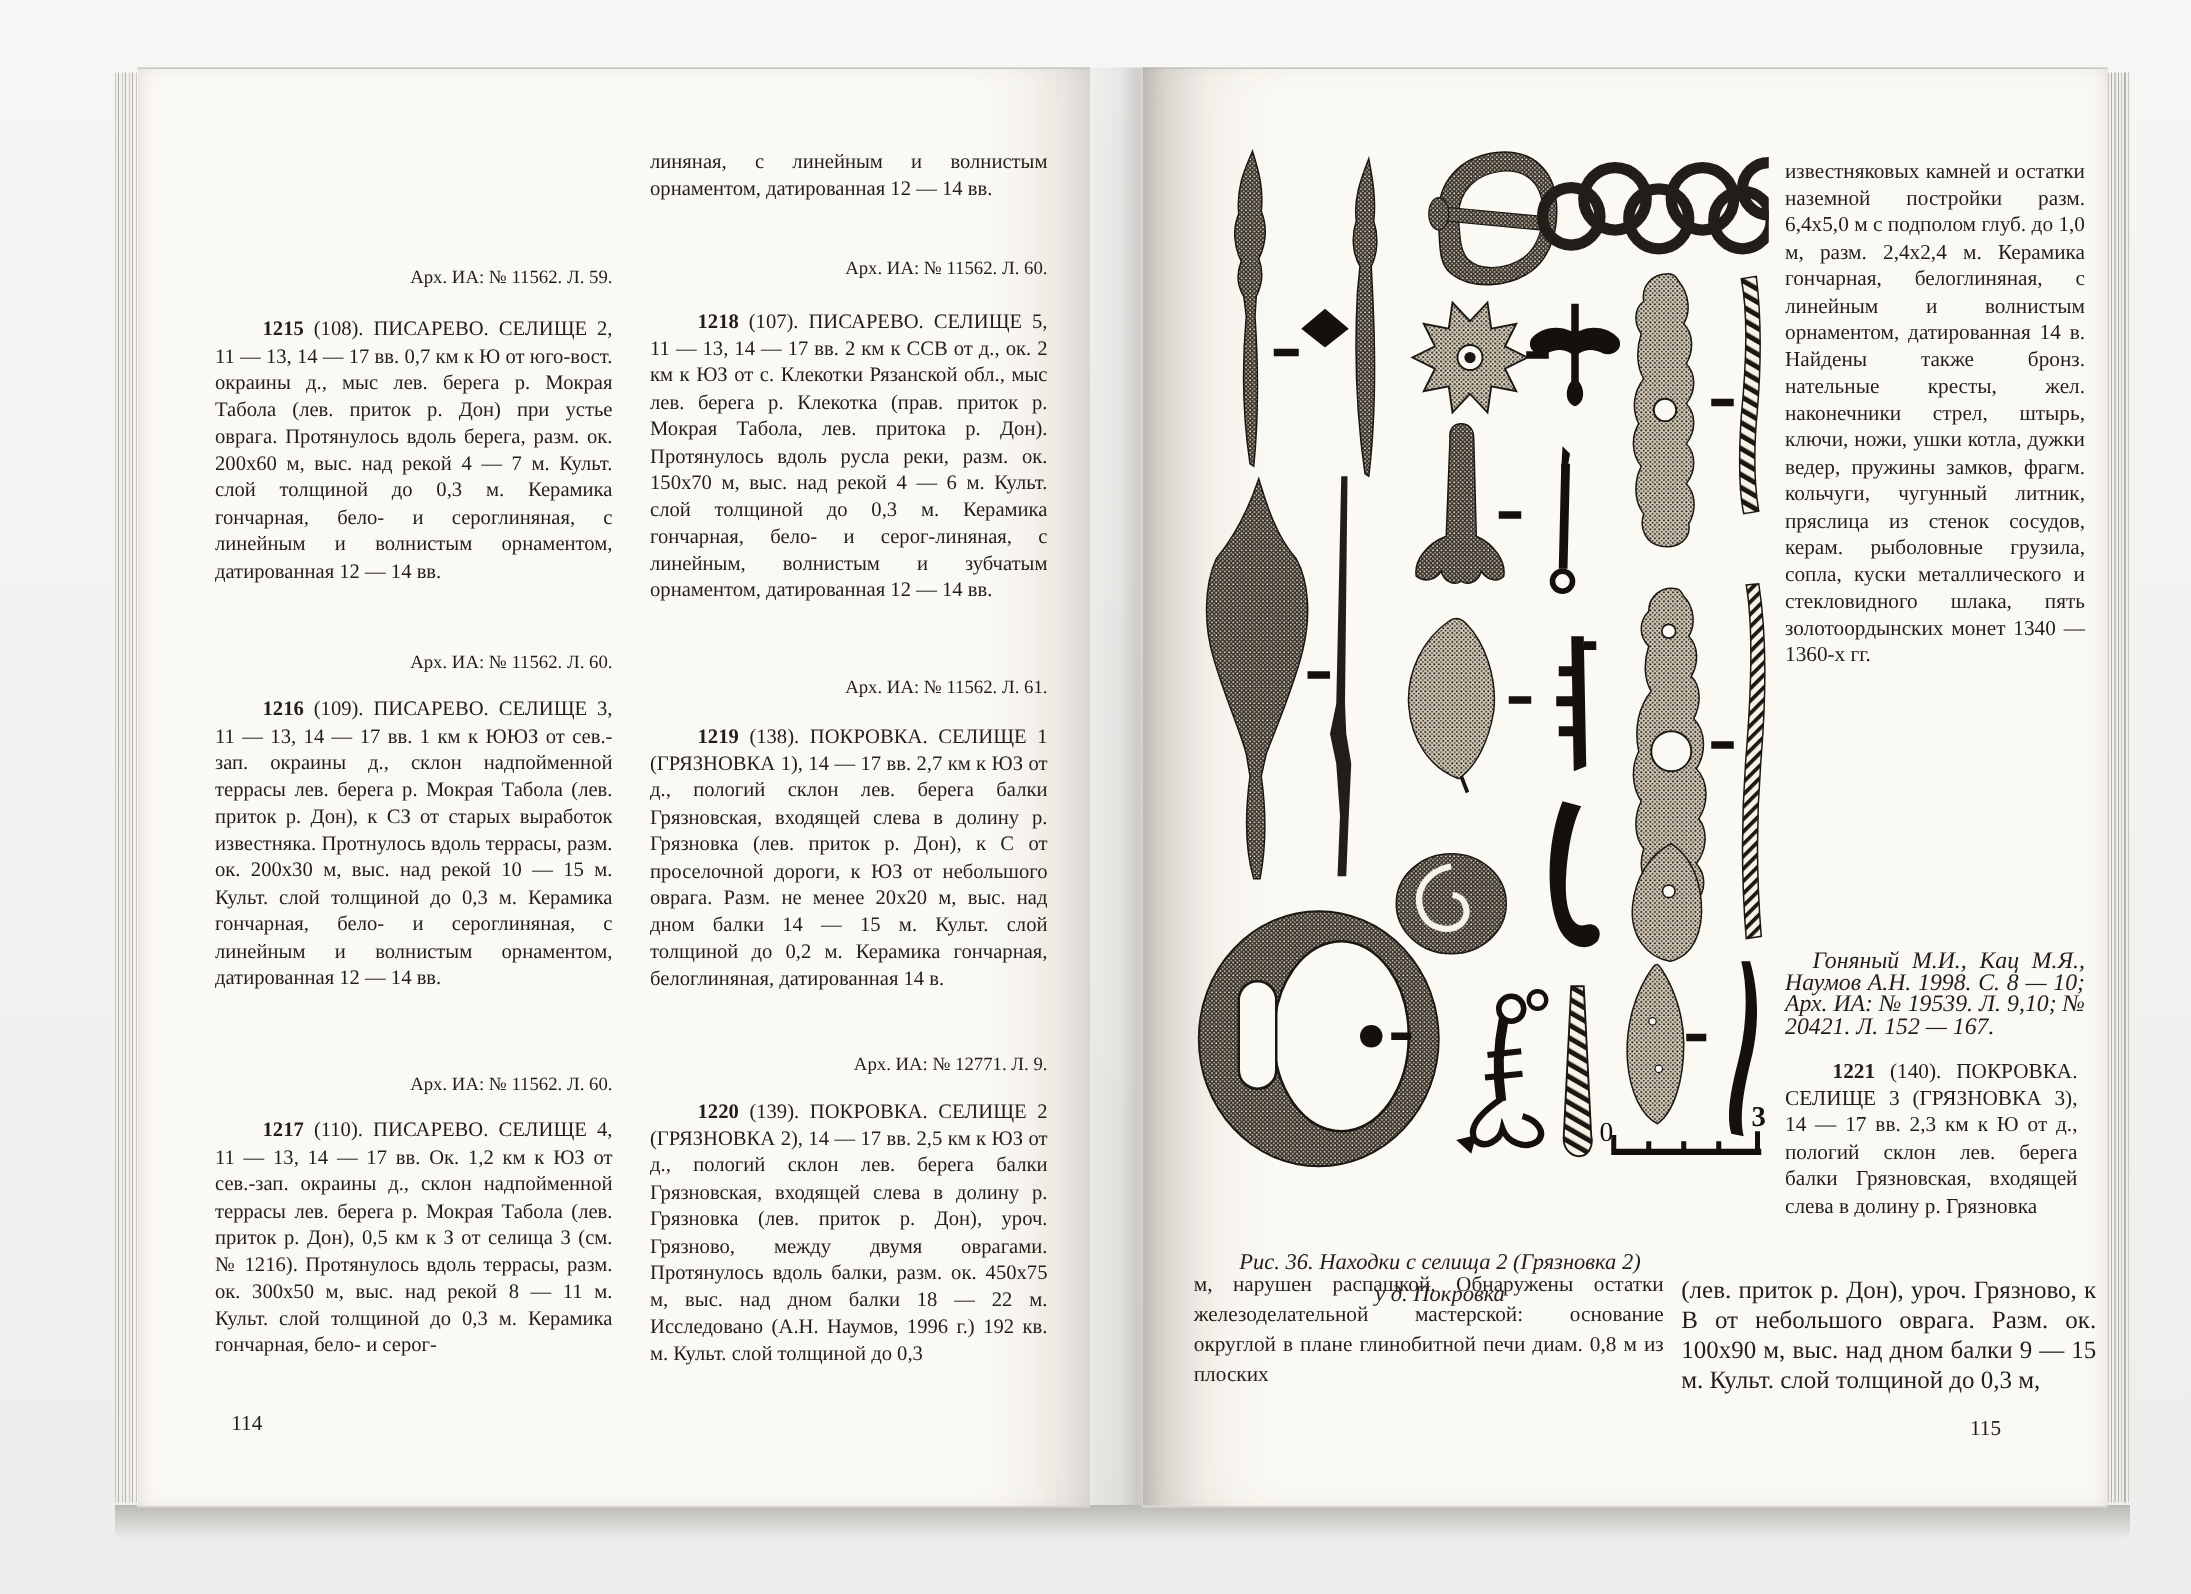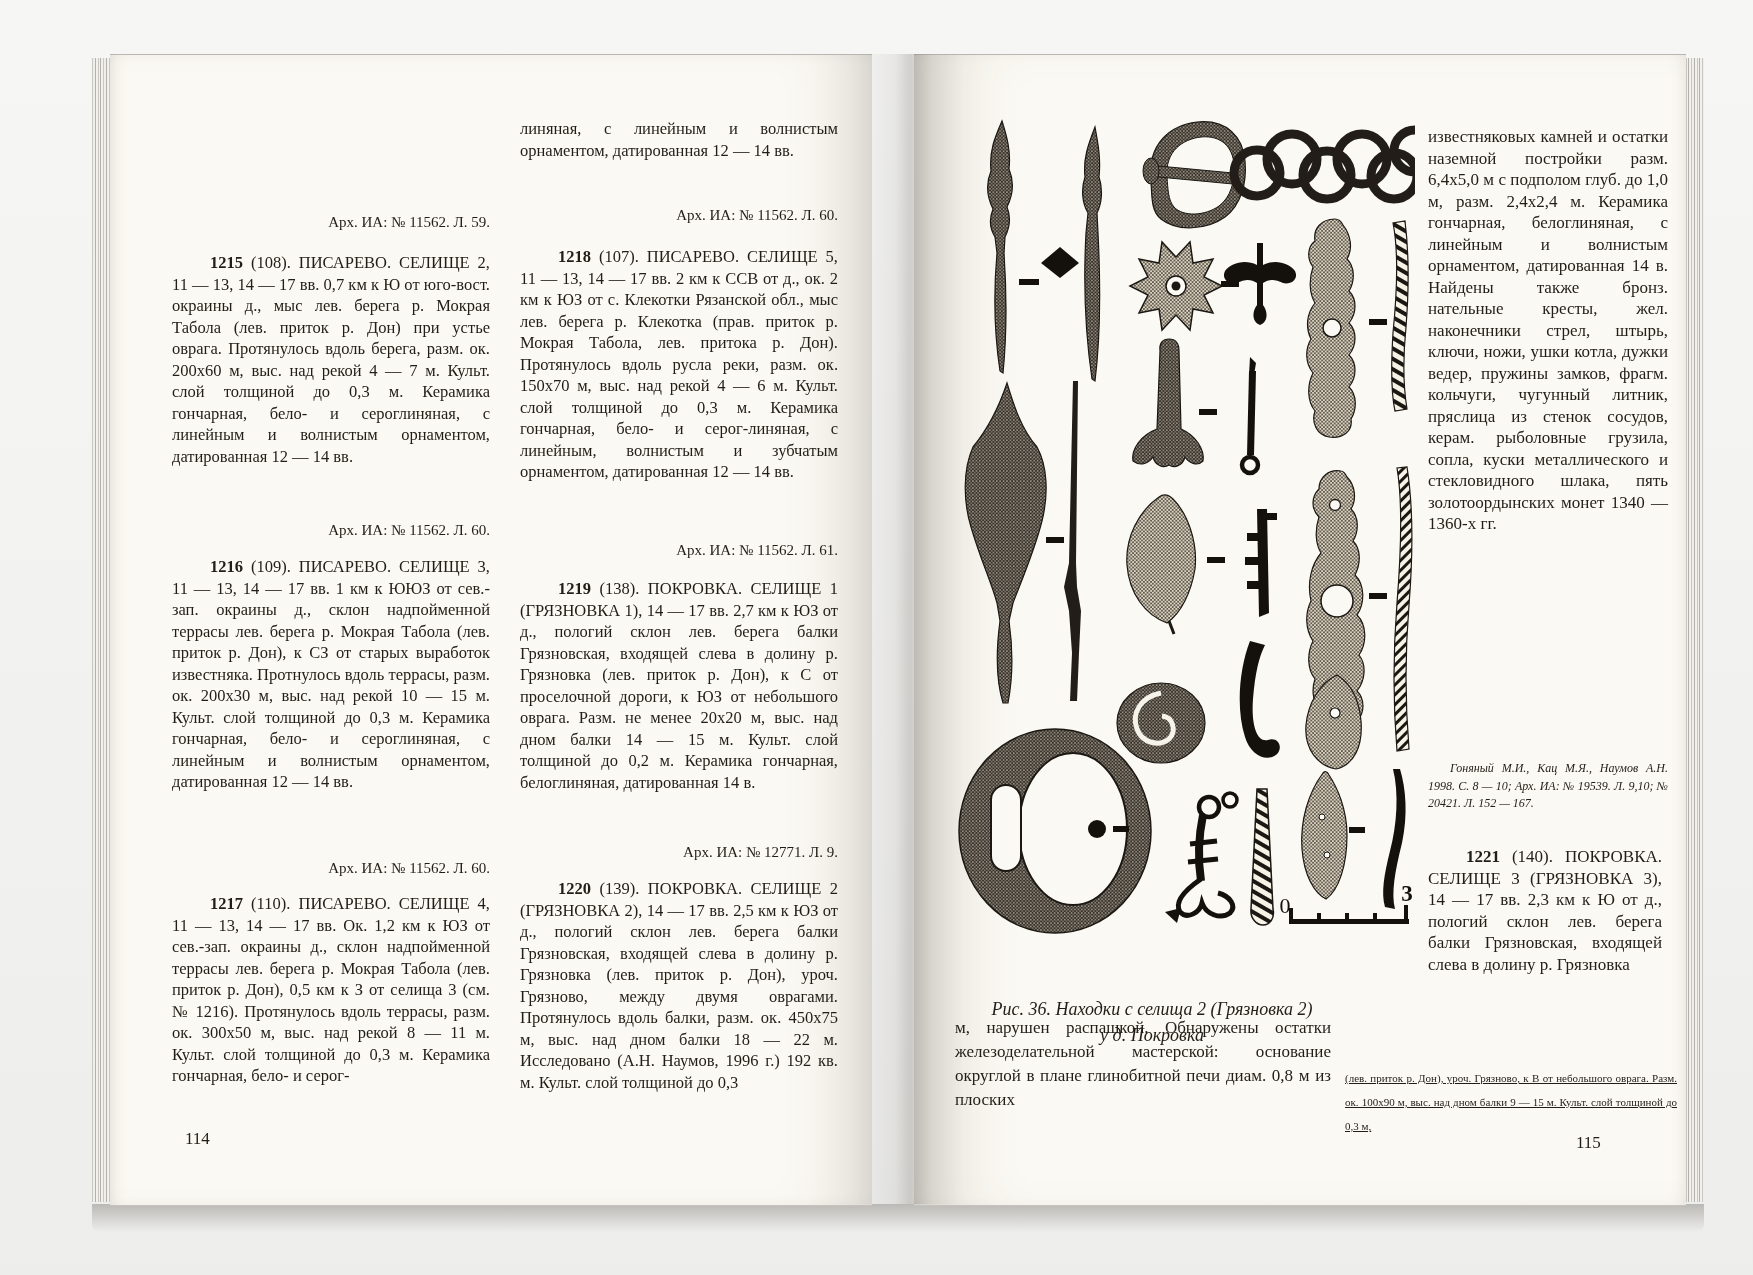--- a/index.html
+++ b/index.html
@@ -25,21 +25,21 @@
   .edges-left{left:0;}
   .edges-right{left:1594px;}
   .book-shadow{position:absolute;left:92px;top:1204px;width:1612px;height:28px;
     background:linear-gradient(180deg,rgba(70,64,56,.30),rgba(70,64,56,0));border-radius:0 0 8px 8px;}
   .blk{position:absolute;line-height:21.5px;font-size:16.5px;}
   .just{text-align:justify;}
   .entry{text-align:justify;text-indent:38px;}
   .entry b{font-weight:700;}
   .ref{text-align:right;font-size:15px;}
   .narrow{font-size:17px;line-height:21.5px;}
-  .cite{font-style:italic;font-size:12px;line-height:17.5px;text-align:justify;text-indent:22px;}
+  .cite{font-style:italic;font-size:19px;line-height:17.5px;text-align:justify;text-indent:22px;}
   .caption{font-style:italic;font-size:18px;line-height:26px;text-align:center;white-space:pre-line;margin-top:48px;}
   .pagenum{font-size:17px;}
   .figwrap{position:absolute;}
   svg{display:block;}
 </style>
 </head>
 <body>
 
 <div class="scan">
   <div class="book-shadow"></div>
@@ -205,16 +205,16 @@
       </svg>
     </div>
 
     <div class="blk just narrow" style="left:1336px;top:72px;width:240px;">известняковых камней и остатки наземной постройки разм. 6,4x5,0 м с подполом глуб. до 1,0 м, разм. 2,4x2,4 м. Керамика гончарная, белоглиняная, с линейным и волнистым орнаментом, датированная 14 в. Найдены также бронз. нательные кресты, жел. наконечники стрел, штырь, ключи, ножи, ушки котла, дужки ведер, пружины замков, фрагм. кольчуги, чугунный литник, пряслица из стенок сосудов, керам. рыболовные грузила, сопла, куски металлического и стекловидного шлака, пять золотоордынских монет 1340 — 1360-х гг.</div>
     <div class="blk cite" style="left:1336px;top:706px;width:240px;">Гоняный М.И., Кац М.Я., Наумов А.Н. 1998. С. 8 — 10; Арх. ИА: № 19539. Л. 9,10; № 20421. Л. 152 — 167.</div>
     <p class="blk entry narrow" style="left:1336px;top:792px;width:234px;margin:0;"><b>1221</b><span> (140). ПОКРОВКА. СЕЛИЩЕ 3 (ГРЯЗНОВКА 3), 14 — 17 вв. 2,3 км к Ю от д., пологий склон лев. берега балки Грязновская, входящей слева в долину р. Грязновка</span></p>
 
     <div class="blk caption" style="left:853px;top:894px;width:414px;">Рис. 36. Находки с селища 2 (Грязновка 2)
 у д. Покровка</div>
     <div class="blk just" style="left:863px;top:962px;width:376px;font-size:17px;line-height:24px;">м, нарушен распашкой. Обнаружены остатки железоделательной мастерской: основание округлой в плане глинобитной печи диам. 0,8 м из плоских</div>
-    <div class="blk just" style="left:1253px;top:1012px;width:332px;font-size:11px;line-height:24px;text-decoration:underline;">(лев. приток р. Дон), уроч. Грязново, к В от небольшого оврага. Разм. ок. 100x90 м, выс. над дном балки 9 — 15 м. Культ. слой толщиной до 0,3 м,</div>
+    <div class="blk just" style="left:1253px;top:966px;width:332px;font-size:20px;line-height:24px;">(лев. приток р. Дон), уроч. Грязново, к В от небольшого оврага. Разм. ок. 100x90 м, выс. над дном балки 9 — 15 м. Культ. слой толщиной до 0,3 м,</div>
     <div class="blk pagenum" style="left:1484px;top:1078px;">115</div>
   </div>
 </div>
 
 </body></html>

